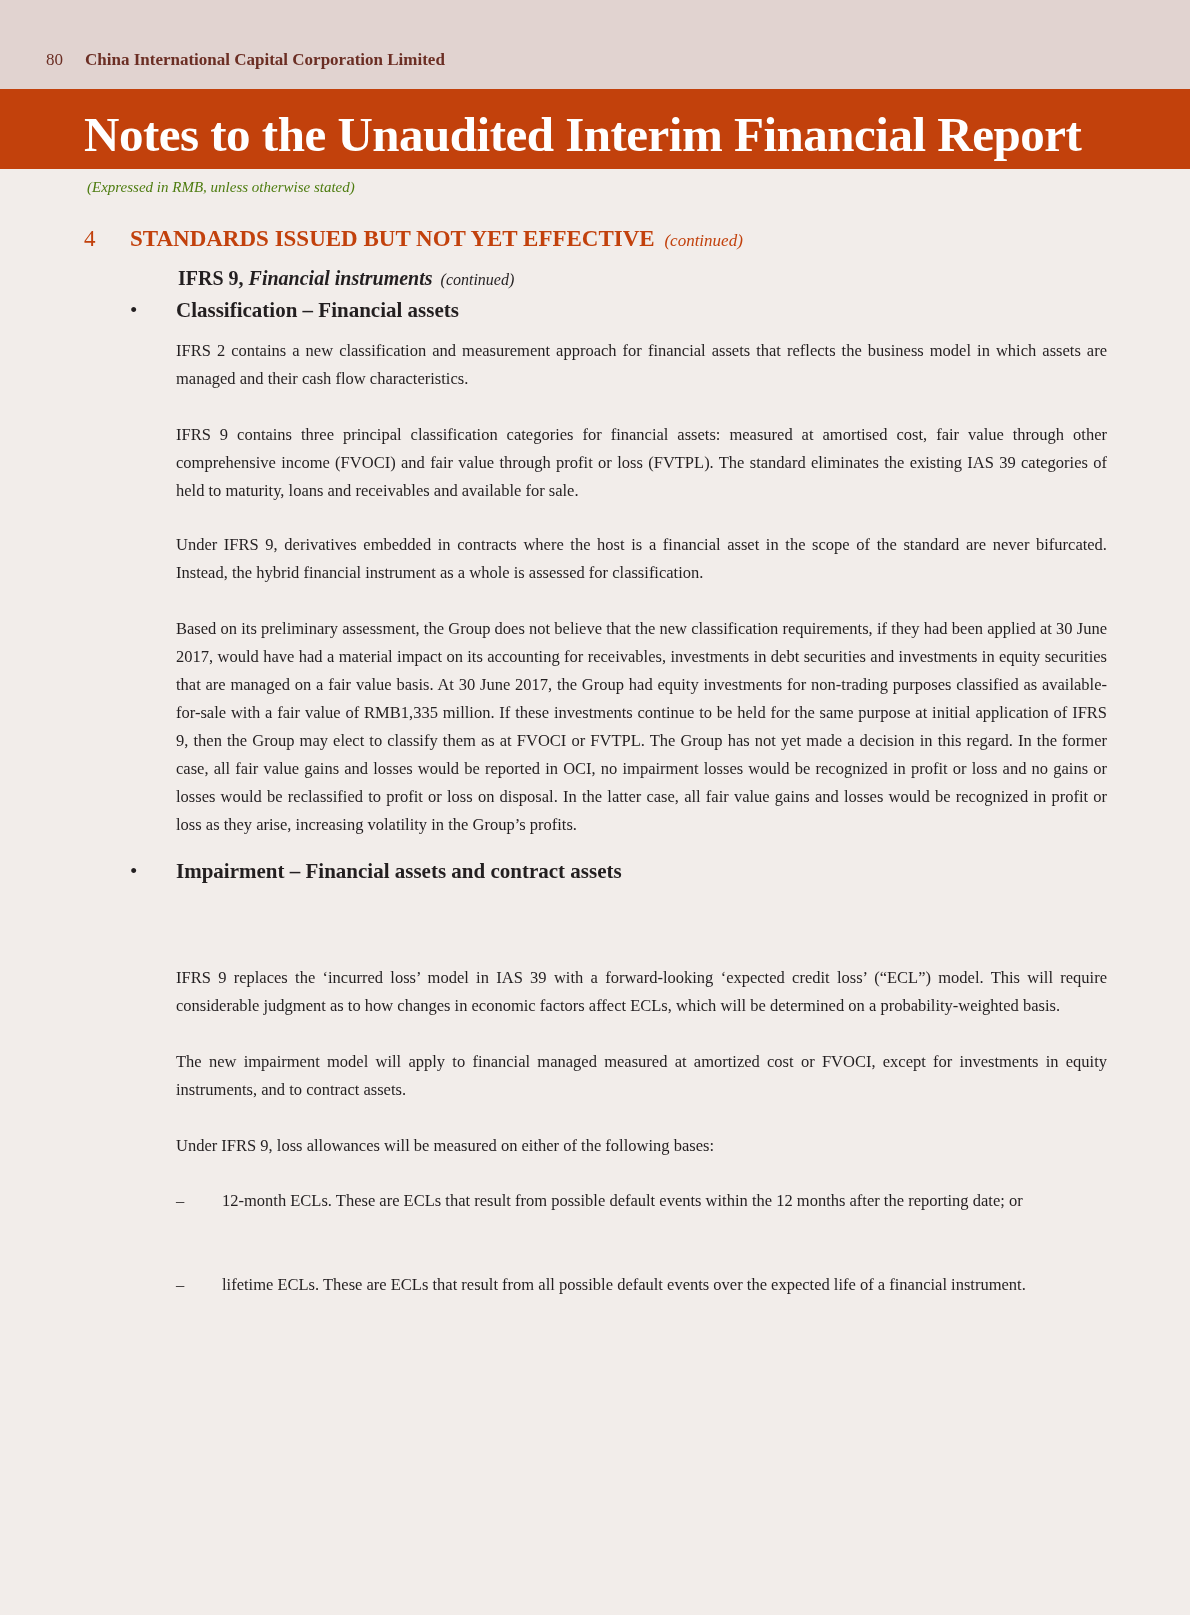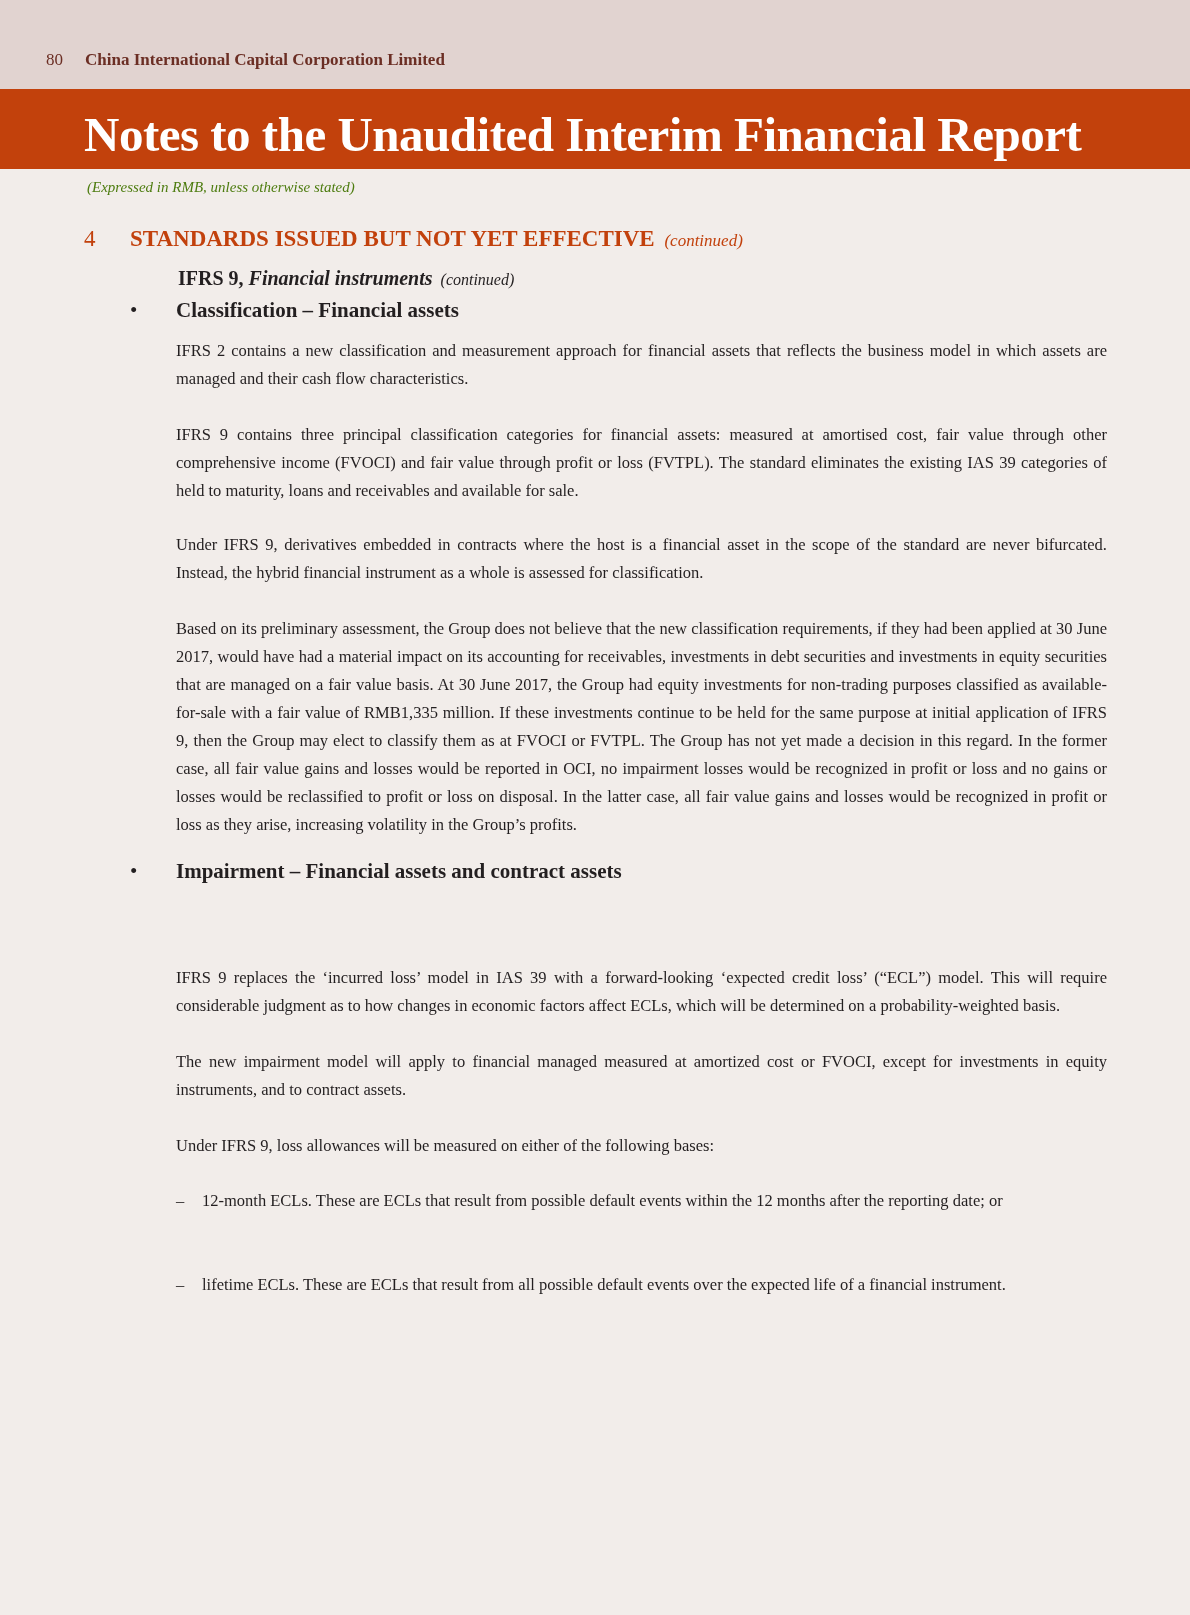--- a/index.html
+++ b/index.html
@@ -130,21 +130,21 @@
       font-size: 16.5px;
       line-height: 28px;
     }
     .dash-item .dash {
       position: absolute;
       left: 0;
       top: 0;
     }
     .dash-item .text {
       display: block;
-      margin-left: 26px;
+      margin-left: 46px;
       text-align: justify;
       text-align-last: left;
     }
   </style>
 </head>
 <body>
 
 <div class="top-band"></div>
 
 <div class="running-head">

